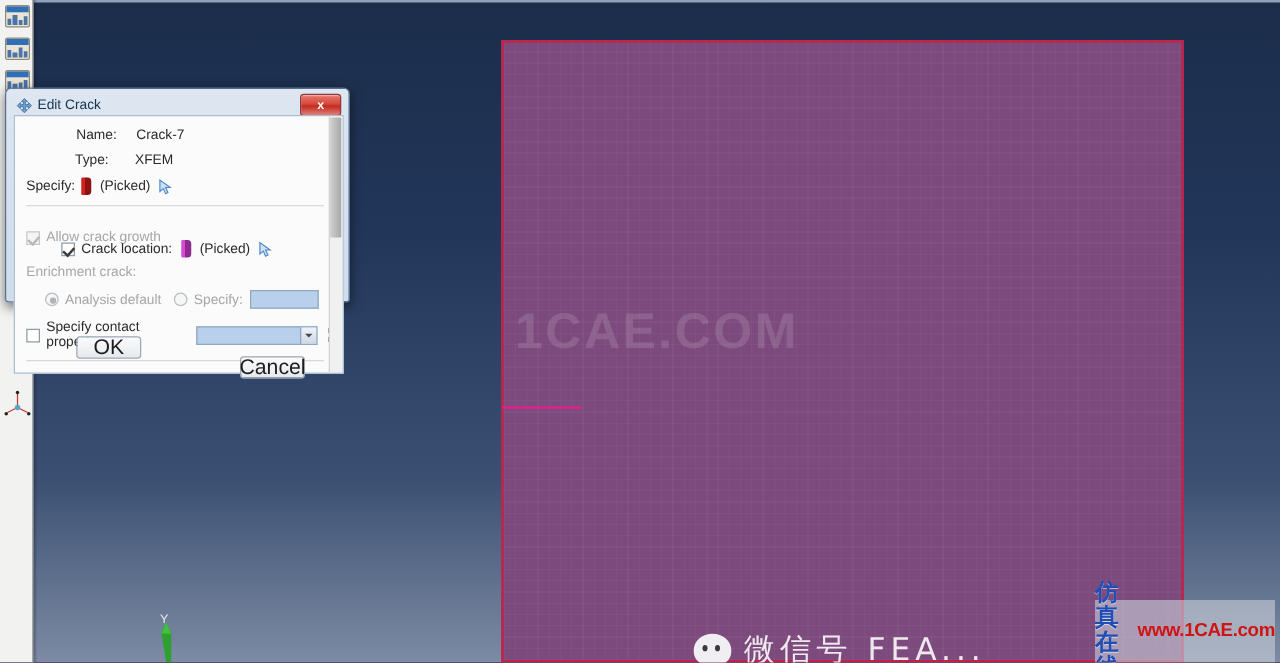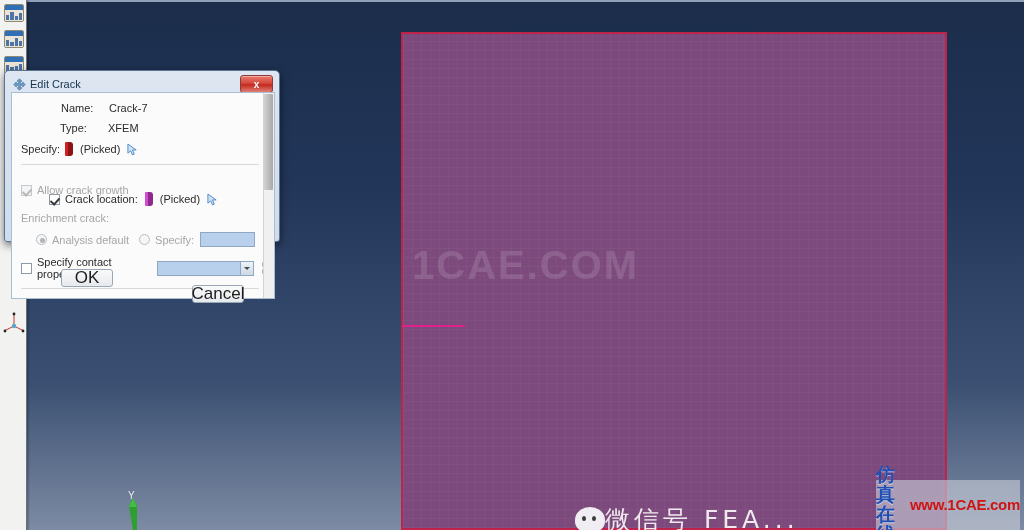--- a/index.html
+++ b/index.html
@@ -63,22 +63,22 @@
   }
   #watermark{
     position:absolute;left:412px;top:243px;
     font-size:40px;font-weight:bold;letter-spacing:2px;
     color:rgba(255,255,255,.13);
     font-family:"Liberation Sans",sans-serif;
     user-select:none;
   }
   
   #wechat{
-    position:absolute;left:575px;top:509px;height:21px;
-    display:flex;align-items:center;
+    position:absolute;left:555px;top:509px;height:21px;
+    display:flex;align-items:center;gap:10px;
   }
   #wechat .face{
     width:30px;height:26px;border-radius:50% 50% 45% 45%;
     background:#f0eef2;position:relative;
   }
   #wechat .face .e1,#wechat .face .e2{
     position:absolute;top:9px;width:4px;height:5px;border-radius:50%;background:#3a3a3a;
   }
   #wechat .face .e1{left:7px;}
   #wechat .face .e2{left:17px;}

